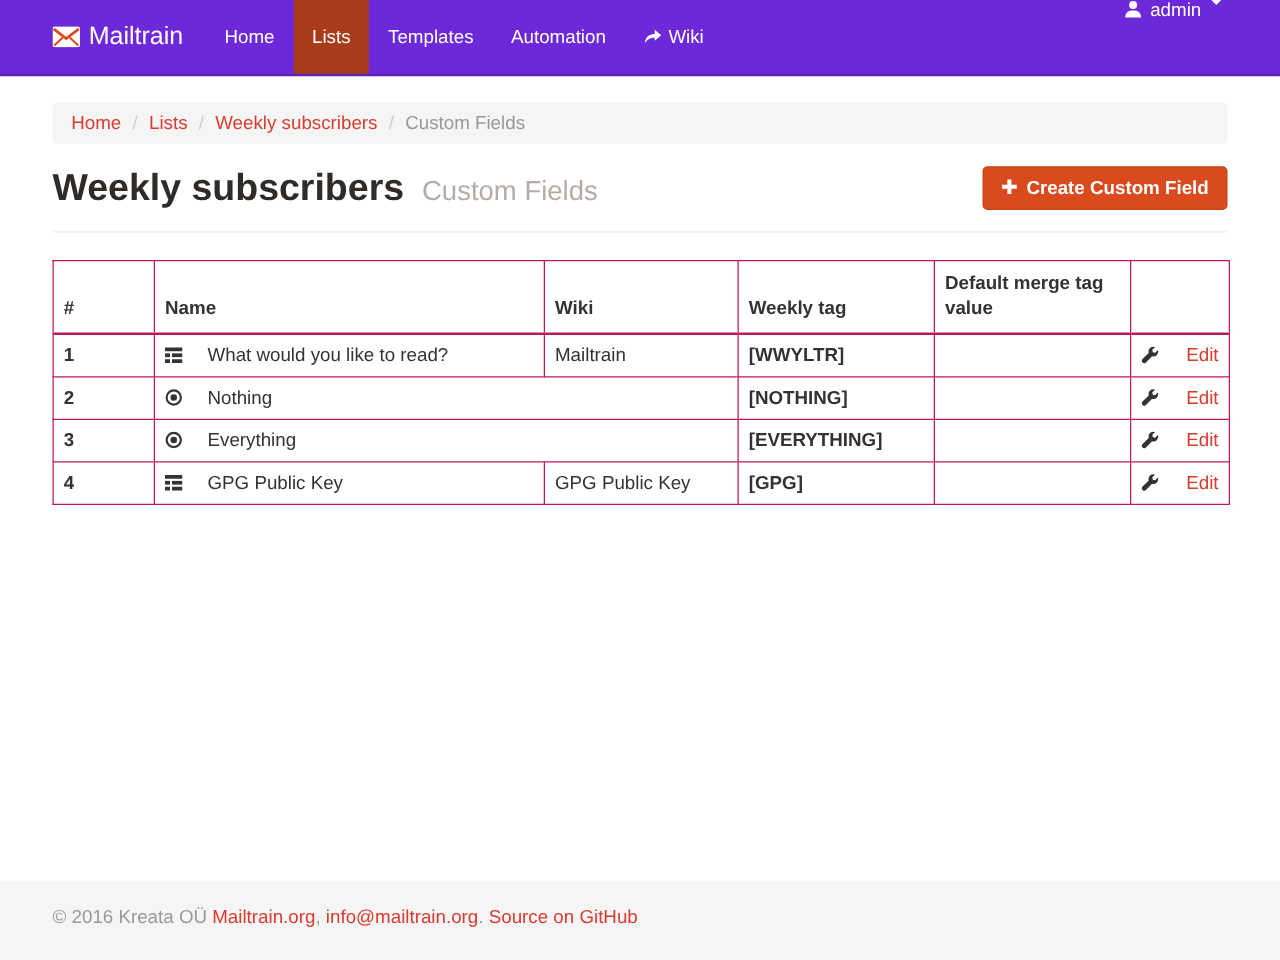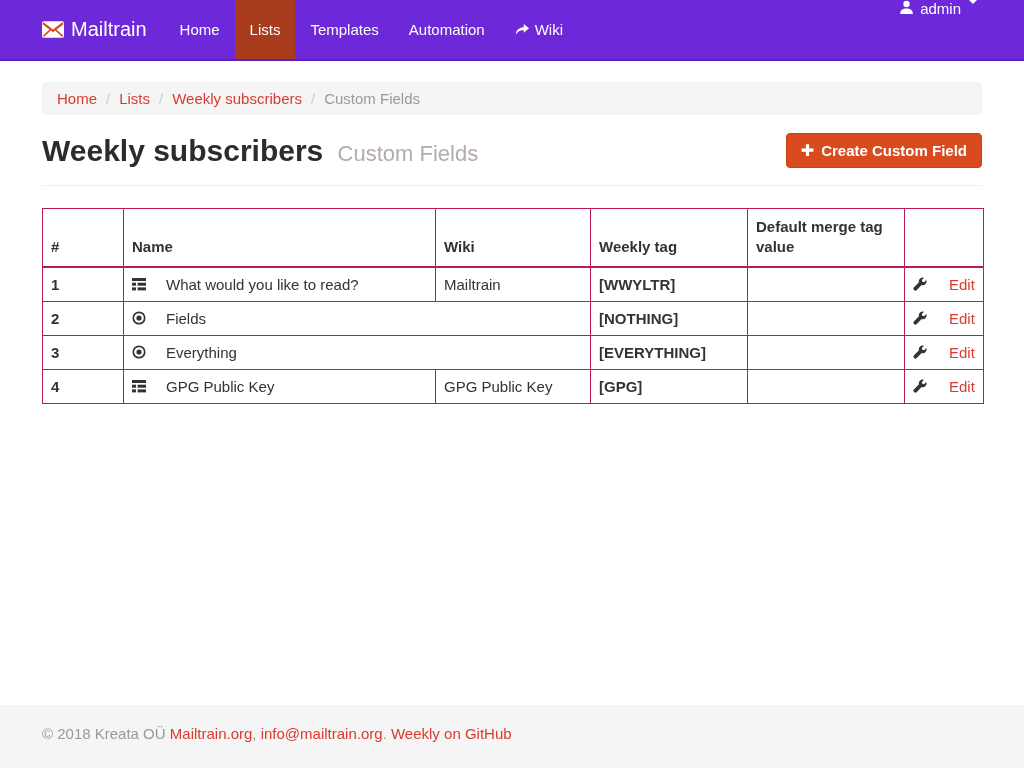--- a/index.html
+++ b/index.html
@@ -238,21 +238,21 @@
         <tr>
           <td class="num">2</td>
           <td colspan="2">
             <span class="name-cell">
               <span class="row-icon">
                 <svg width="14" height="14" viewBox="0 0 14 14">
                   <circle cx="7" cy="7" r="5.7" fill="none" stroke="#333" stroke-width="1.7"></circle>
                   <circle cx="7" cy="7" r="2.6" fill="#333"></circle>
                 </svg>
               </span>
-              <span>Fields</span>
+              <span>Nothing</span>
             </span>
           </td>
           <td class="merge-tag">[NOTHING]</td>
           <td></td>
           <td>
             <span class="action-cell">
               <span class="row-icon">
                 <svg width="14" height="14" viewBox="0 0 16 16">
                   <path d="M15.2 3.4 A4.4 4.4 0 0 1 9.9 9.2 L4.3 14.8 A1.9 1.9 0 0 1 1.2 11.7 L6.8 6.1 A4.4 4.4 0 0 1 12.6 0.8 L10.1 3.3 L10.6 5.4 L12.7 5.9 Z" fill="#333"></path>
                 </svg>
@@ -318,15 +318,15 @@
           </td>
         </tr>
       </tbody>
     </table>
 
   </div>
 </main>
 
 <footer>
   <div class="container">
-    <span class="copyright">© 2018 Kreata OÜ </span><a>Mailtrain.org</a><span class="sep">, </span><a>info@mailtrain.org</a><span class="sep">. </span><a>Weekly on GitHub</a>
+    <span class="copyright">© 2016 Kreata OÜ </span><a>Mailtrain.org</a><span class="sep">, </span><a>info@mailtrain.org</a><span class="sep">. </span><a>Source on GitHub</a>
   </div>
 </footer>
 
 </body></html>

